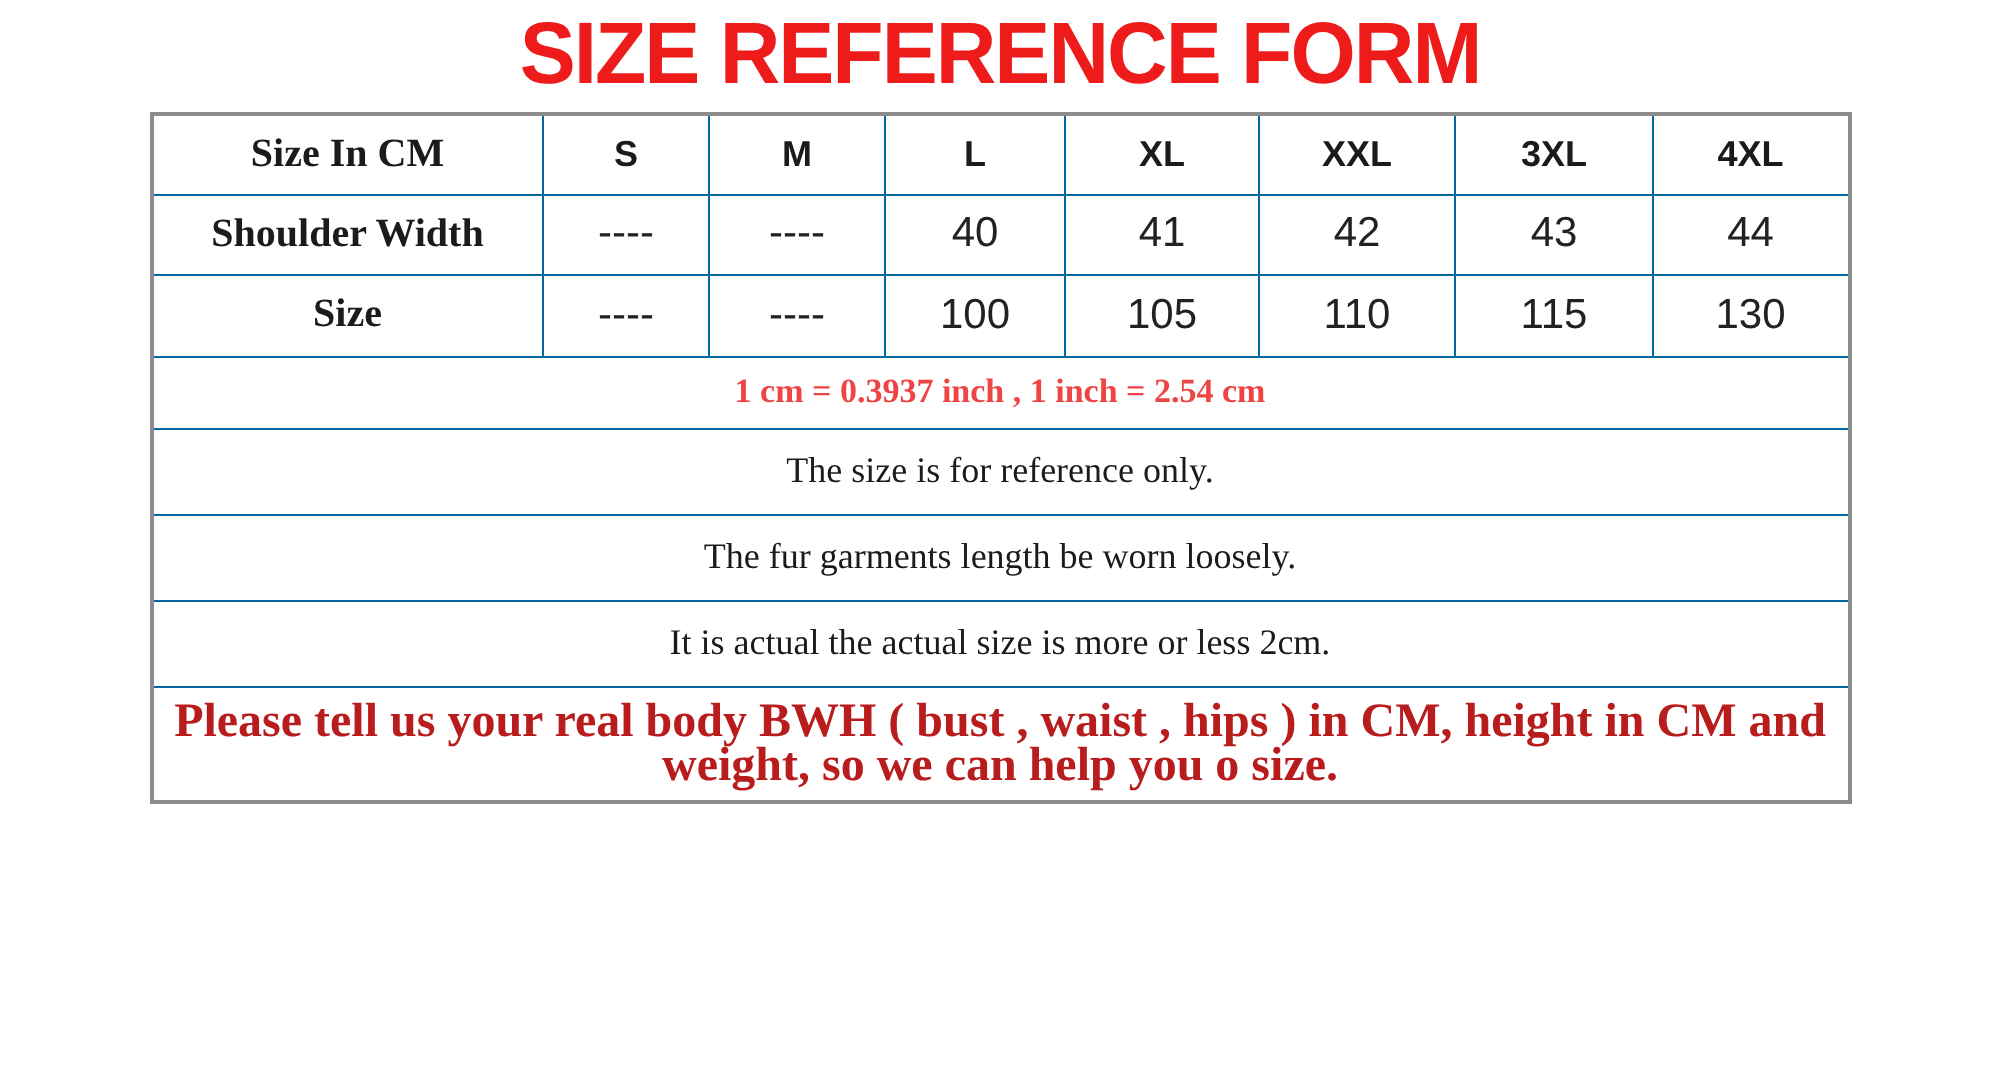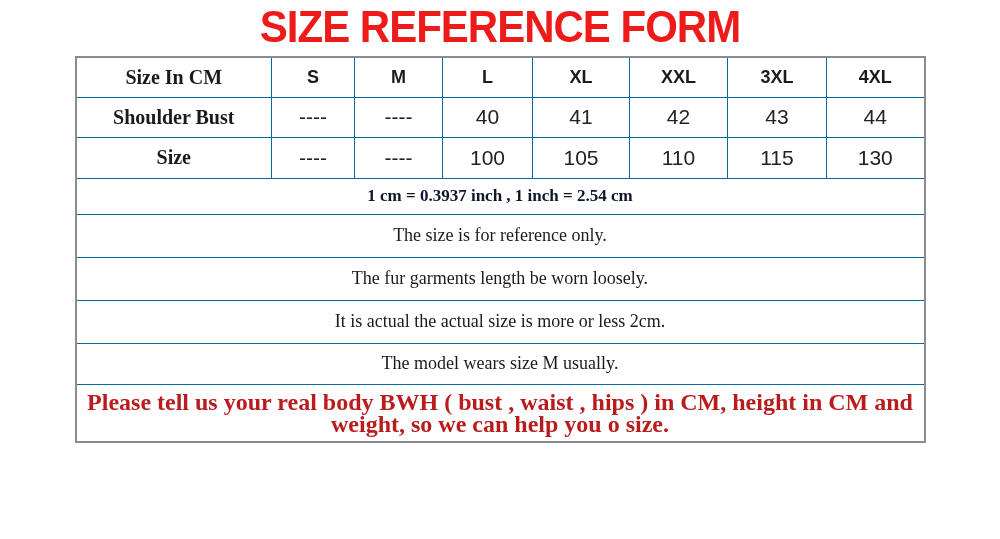--- a/index.html
+++ b/index.html
@@ -50,21 +50,21 @@
     font-size: 18px;
   }
   td.val {
     font-family: "Liberation Sans", sans-serif;
     font-weight: normal;
     font-size: 21px;
     color: #222222;
   }
   td.conv {
     text-align: right;
-    color: #0f172a;
+    color: #ef4444;
     font-family: "Liberation Serif", serif;
     font-weight: bold;
     font-size: 17px;
     padding-right: 10px;
   }
   td.note {
     text-align: left;
     font-family: "Liberation Serif", serif;
     font-weight: normal;
     font-size: 18px;
@@ -104,21 +104,21 @@
     <td class="hdr">M</td>
     <td class="hdr">L</td>
     <td class="hdr">XL</td>
     <td class="hdr">XXL</td>
     <td class="hdr">3XL</td>
     <td class="hdr">4XL</td>
   </tr>
 
 
   <tr style="height:40px">
-    <td class="lbl">Shoulder Bust</td>
+    <td class="lbl">Shoulder Width</td>
     <td class="val">----</td>
     <td class="val">----</td>
     <td class="val">40</td>
     <td class="val">41</td>
     <td class="val">42</td>
     <td class="val">43</td>
     <td class="val">44</td>
   </tr>
 
 
@@ -139,21 +139,18 @@
 
   <tr style="height:43px">
     <td class="note" colspan="8">The size is for reference only.</td>
   </tr>
   <tr style="height:43px">
     <td class="note" colspan="8">The fur garments length be worn loosely.</td>
   </tr>
   <tr style="height:43px">
     <td class="note" colspan="8">It is actual the actual size is more or less 2cm.</td>
   </tr>
-  <tr style="height:41px">
-    <td class="note" colspan="8">The model wears size M usually.</td>
-  </tr>
 
   <tr style="height:58px">
     <td class="warn" colspan="8">Please tell us your real body BWH ( bust , waist , hips )  in CM, height  in CM and weight, so we can help you o size.</td>
   </tr>
 </tbody>
   </table>
 
 </body></html>

